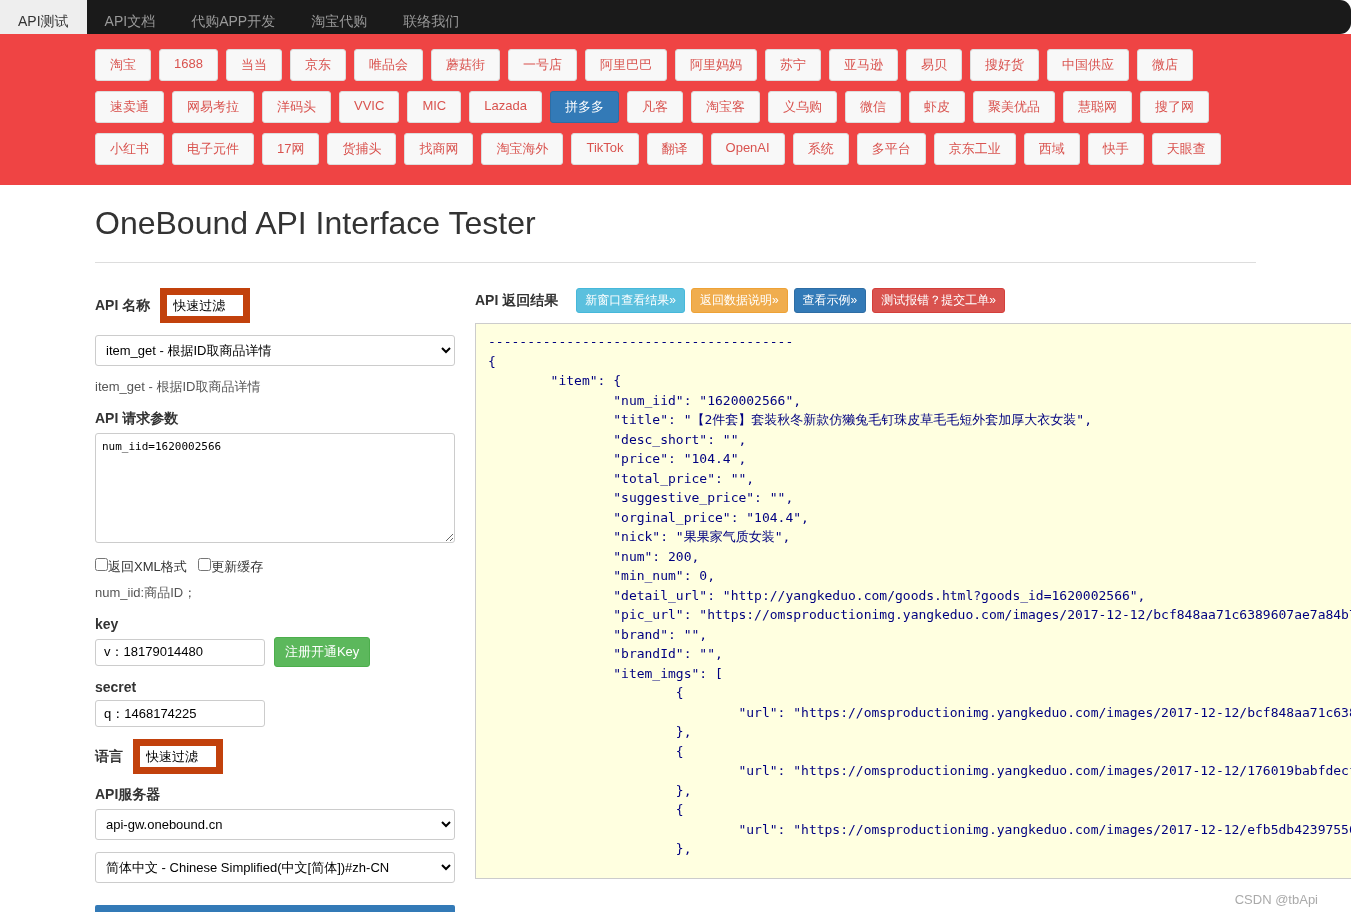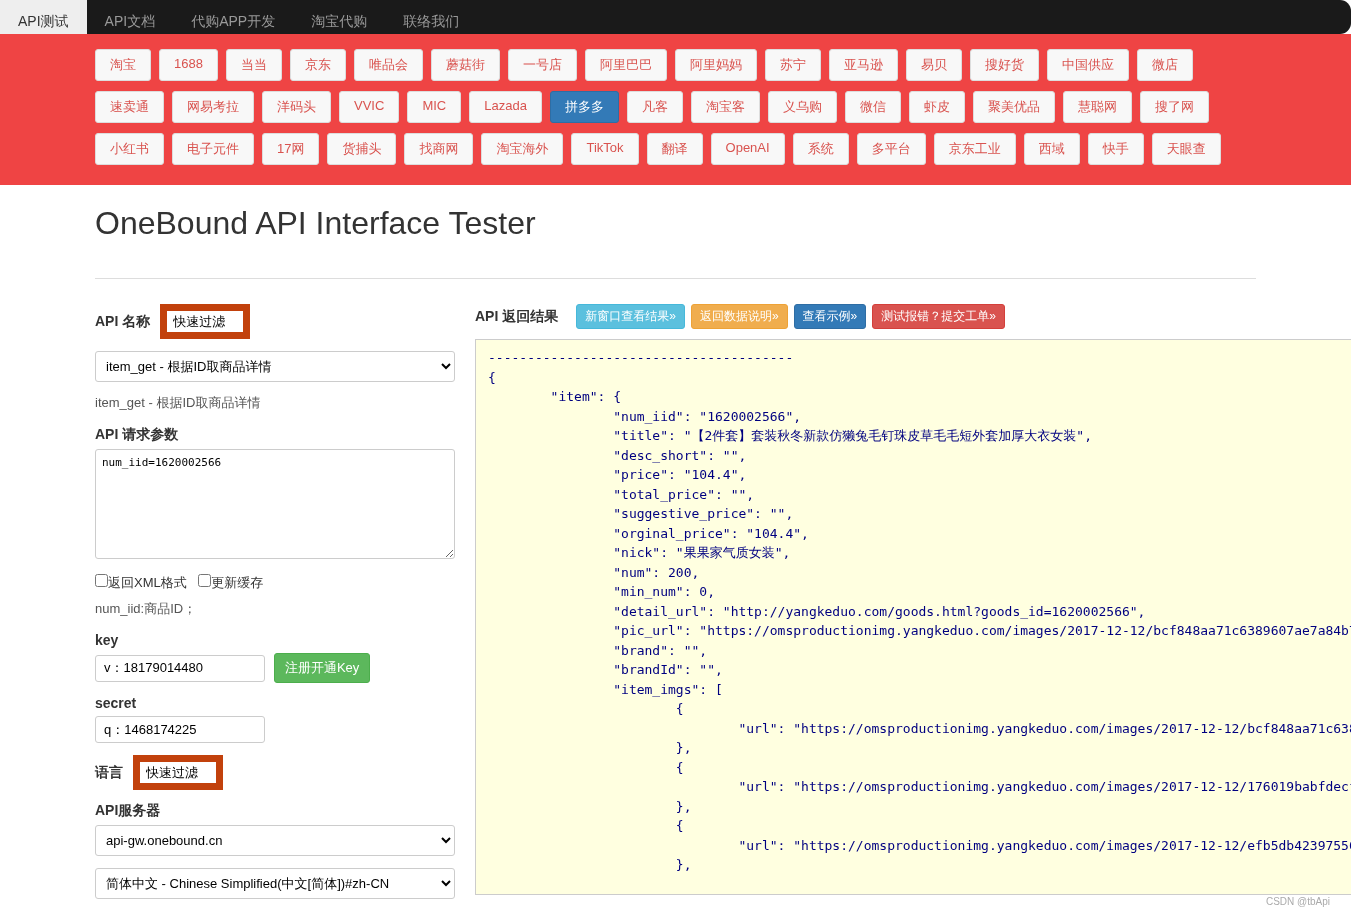--- a/index.html
+++ b/index.html
@@ -8,21 +8,21 @@
     .top-nav { background: #1a1a1a; height: 34px; display: flex; border-radius: 11px; }
     .top-nav-item { padding: 0 18px; line-height: 42px; color: #999; cursor: pointer; }
     .top-nav-item.active { background: #eee; color: #333; }
     
     .platform-bar { background: #ef4444; padding: 15px 95px 20px; }
     .platform-row { display: flex; flex-wrap: wrap; gap: 8px; margin-bottom: 10px; }
     .platform-btn { background: #f8f8f8; border: 1px solid #ddd; color: #d9534f; padding: 6px 14px; border-radius: 3px; cursor: pointer; font-size: 13px; min-width: 54px; text-align: center; }
     .platform-btn.active { background: #337ab7; color: #fff; border-color: #2e6da4; }
     
     .main { padding: 20px 95px 0; }
-    .page-title { font-size: 32px; font-weight: normal; margin-bottom: 25px; border-bottom: 1px solid #ddd; padding-bottom: 36px; }
+    .page-title { font-size: 32px; font-weight: normal; margin-bottom: 25px; border-bottom: 1px solid #ddd; padding-bottom: 20px; }
     
     .content { display: flex; gap: 20px; }
     .left-panel { width: 360px; flex-shrink: 0; }
     .right-panel { flex: 1; }
     
     .form-row { margin-bottom: 12px; }
     .form-label { font-weight: bold; display: inline-block; margin-bottom: 5px; margin-right: 6px; }
     .inline-input { display: inline-block; border: 7px solid #c2410c; padding: 3px 6px; font-size: 13px; width: 90px; }
     .form-select { width: 100%; padding: 6px; border: 1px solid #ccc; border-radius: 3px; font-size: 13px; background: #fff; }
     .form-textarea { width: 100%; height: 110px; padding: 6px; border: 1px solid #ccc; border-radius: 3px; font-size: 11px; resize: vertical; }
@@ -38,21 +38,21 @@
     .result-header { display: flex; align-items: center; gap: 6px; margin-bottom: 10px; flex-wrap: wrap; }
     .result-label { font-weight: bold; margin-right: 12px; }
     .btn-xs { padding: 3px 8px; font-size: 12px; border-radius: 3px; border: 1px solid transparent; cursor: pointer; color: #fff; }
     .btn-info { background: #5bc0de; border-color: #46b8da; }
     .btn-warning { background: #f0ad4e; border-color: #eea236; }
     .btn-primary { background: #337ab7; border-color: #2e6da4; }
     .btn-danger { background: #d9534f; border-color: #d43f3a; }
     
     .json-output { background: #ffffe0; border: 1px solid #ccc; padding: 8px 12px; font-family: Consolas, monospace; font-size: 13px; color: #000080; white-space: pre; overflow: auto; height: 556px; line-height: 1.5; }
     
-    .watermark { position: fixed; bottom: 5px; right: 21px; font-size: 10px; color: #aaa; }
+    .watermark { position: fixed; bottom: 5px; right: 33px; font-size: 13px; color: #aaa; }
   </style>
 </head>
 <body>
 
 <div class="top-nav" id="topNav">
     <div class="top-nav-item active">API测试</div>
     <div class="top-nav-item">API文档</div>
     <div class="top-nav-item">代购APP开发</div>
     <div class="top-nav-item">淘宝代购</div>
     <div class="top-nav-item">联络我们</div>

